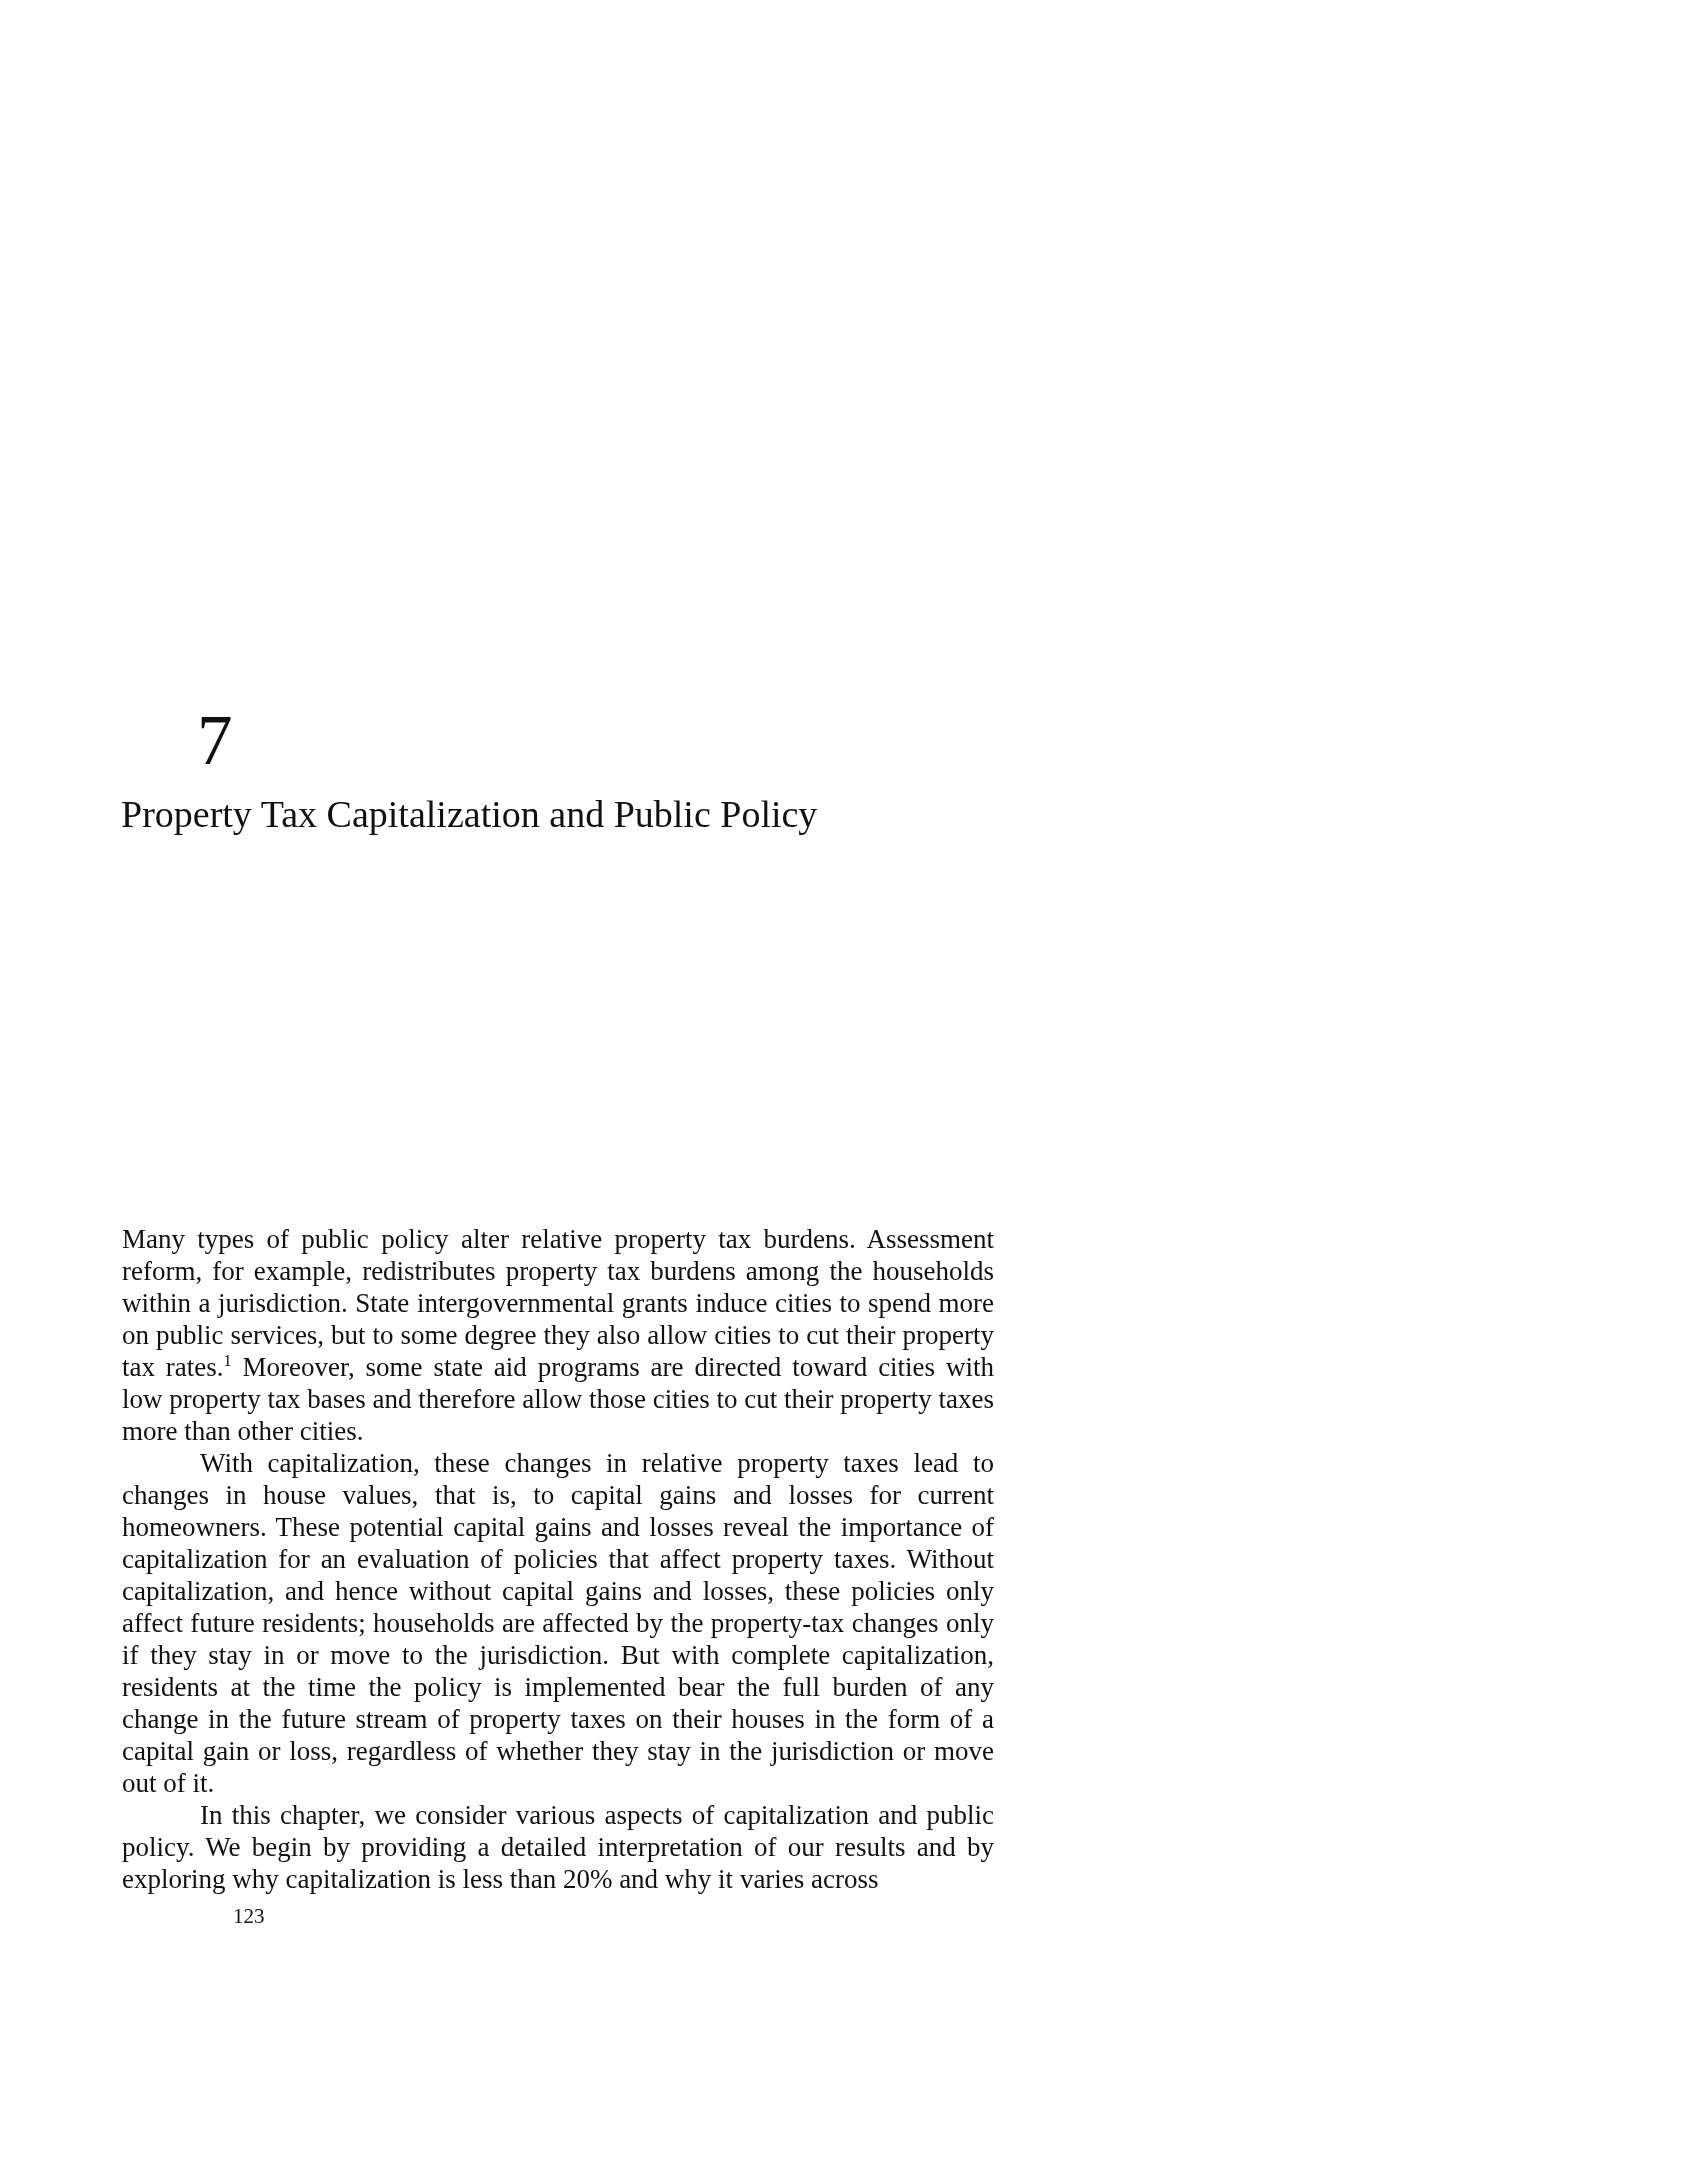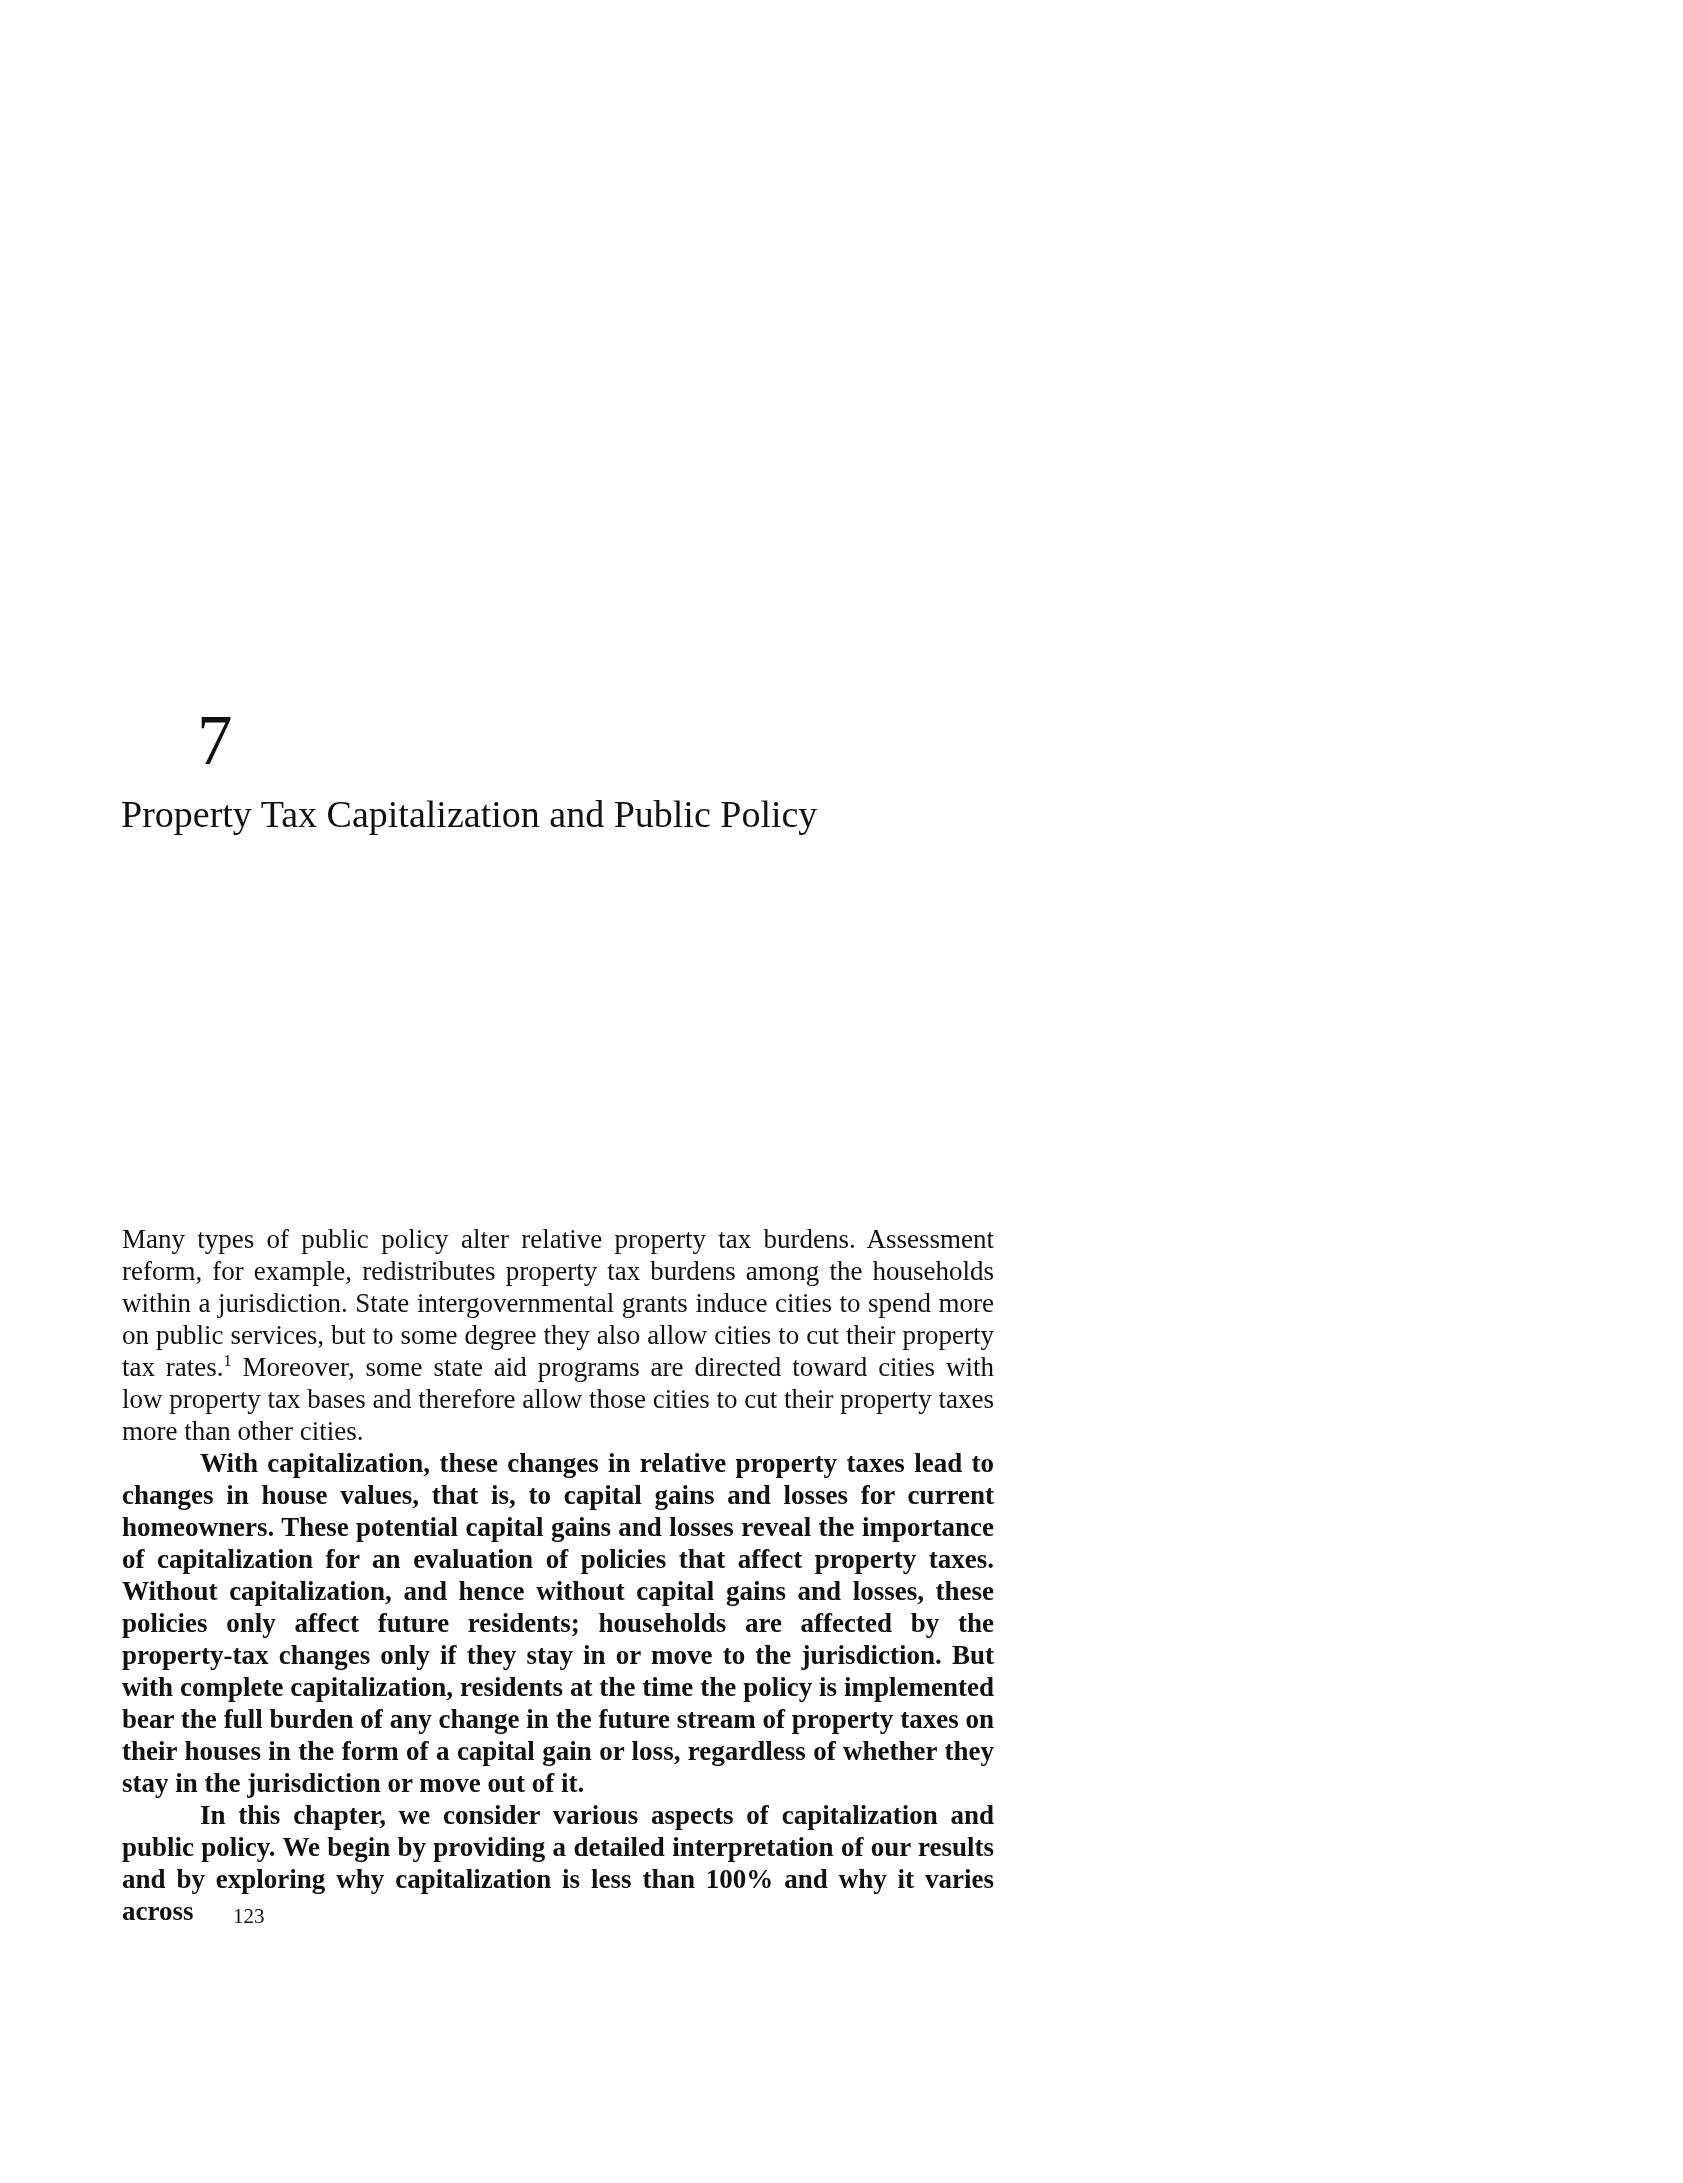--- a/index.html
+++ b/index.html
@@ -3,30 +3,30 @@
 <meta charset="utf-8">
 <style>
   html, body { margin: 0; padding: 0; background: #ffffff; }
   body { width: 1683px; height: 2183px; position: relative; overflow: hidden;
          font-family: "Liberation Serif", "DejaVu Serif", serif; color: #111; }
   .chapter-num { position: absolute; left: 197px; top: 705px; font-size: 71px; line-height: 1; }
   .chapter-title { position: absolute; left: 121px; top: 794px; width: 887px;
                    font-size: 38px; font-weight: normal; line-height: 1.1; white-space: nowrap; }
   .body-text { position: absolute; left: 122px; top: 1203px; width: 872px; margin-top: 20px; }
   .body-text p { margin: 0; font-size: 27px; line-height: 32px; text-align: justify; }
-  .body-text p.indent { text-indent: 78px; font-weight: bold; }
+  .body-text p.indent { text-indent: 78px; }
   sup { font-size: 60%; line-height: 0; vertical-align: super; }
   .page-number { position: absolute; left: 198px; top: 1904px; font-size: 21px; margin-left: 35px; }
 </style>
 </head>
 <body>
 
 <div class="chapter-num">7</div>
 <div class="chapter-title">Property Tax Capitalization and Public Policy</div>
 
 <div class="body-text">
   <p><span>Many types of public policy alter relative property tax burdens. Assessment reform, for example, redistributes property tax burdens among the households within a jurisdiction. State intergovernmental grants induce cities to spend more on public services, but to some degree they also allow cities to cut their property tax rates.</span><sup>1</sup><span> Moreover, some state aid programs are directed toward cities with low property tax bases and therefore allow those cities to cut their property taxes more than other cities.</span></p>
   <p class="indent">With capitalization, these changes in relative property taxes lead to changes in house values, that is, to capital gains and losses for current homeowners. These potential capital gains and losses reveal the importance of capitalization for an evaluation of policies that affect property taxes. Without capitalization, and hence without capital gains and losses, these policies only affect future residents; households are affected by the property-tax changes only if they stay in or move to the jurisdiction. But with complete capitalization, residents at the time the policy is implemented bear the full burden of any change in the future stream of property taxes on their houses in the form of a capital gain or loss, regardless of whether they stay in the jurisdiction or move out of it.</p>
-  <p class="indent">In this chapter, we consider various aspects of capitalization and public policy. We begin by providing a detailed interpretation of our results and by exploring why capitalization is less than 100% and why it varies across</p>
+  <p class="indent">In this chapter, we consider various aspects of capitalization and public policy. We begin by providing a detailed interpretation of our results and by exploring why capitalization is less than 20% and why it varies across</p>
 </div>
 
 <div class="page-number">123</div>
 
 
 </body></html>

